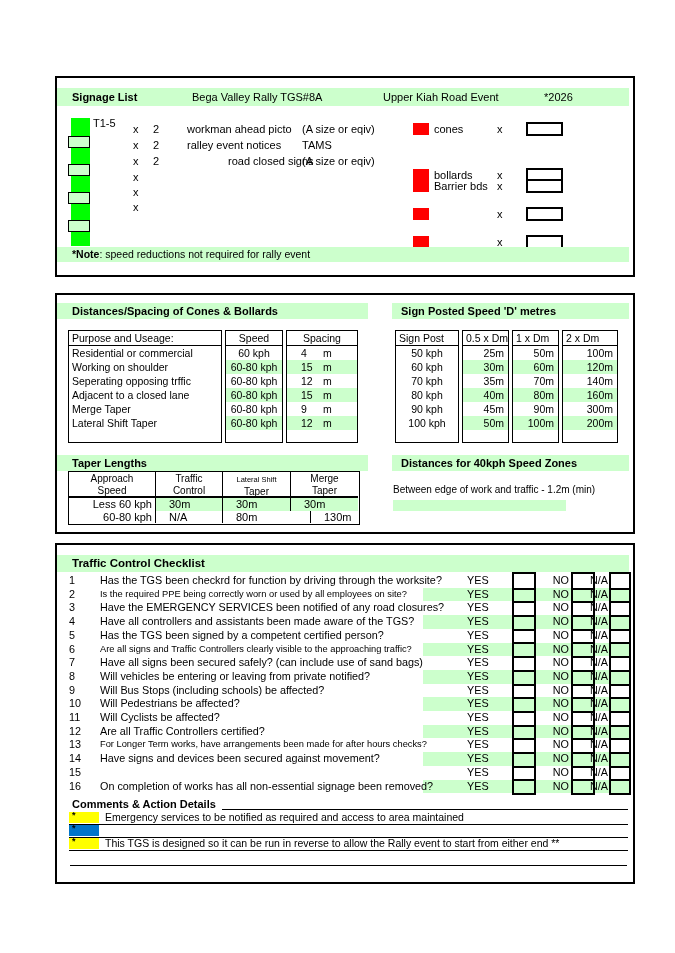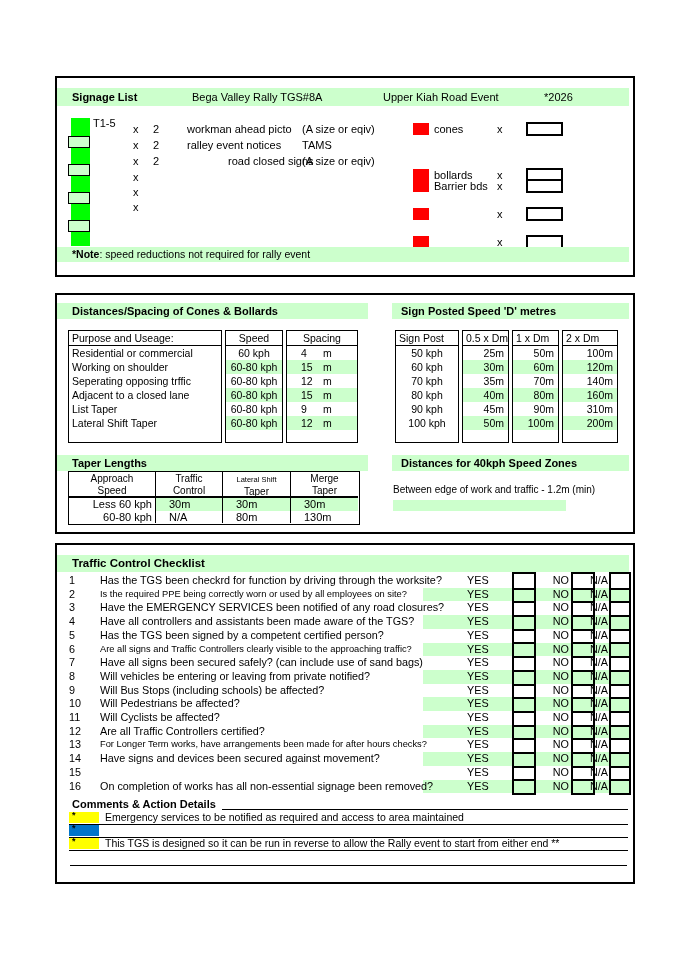--- a/index.html
+++ b/index.html
@@ -146,21 +146,21 @@
     <div class="band" style="left:335px;top:8px;width:237px;height:16px;">
       <span class="abs b" style="left:9px;top:0;font-size:11px;line-height:16px;white-space:nowrap;">Sign Posted Speed 'D' metres</span>
     </div>
 
     <div class="tcol" style="left:11px;top:35px;width:154px;height:113px;">
       <div class="hd pl">Purpose and Useage:</div>
       <div class="c pl">Residential or commercial</div>
       <div class="c pl">Working on shoulder</div>
       <div class="c pl">Seperating opposing trffic</div>
       <div class="c pl">Adjacent to a closed lane</div>
-      <div class="c pl">List Taper</div>
+      <div class="c pl">Merge Taper</div>
       <div class="c pl">Lateral Shift Taper</div>
     </div>
 
     <div class="tcol" style="left:168px;top:35px;width:58px;height:113px;">
       <div class="hd ctr">Speed</div>
       <div class="c ctr">60 kph</div>
       <div class="c ctr g">60-80 kph</div>
       <div class="c ctr">60-80 kph</div>
       <div class="c ctr g">60-80 kph</div>
       <div class="c ctr">60-80 kph</div>
@@ -203,42 +203,42 @@
       <div class="c rgt g">80m</div>
       <div class="c rgt">90m</div>
       <div class="c rgt g">100m</div>
     </div>
     <div class="tcol" style="left:505px;top:35px;width:56px;height:113px;">
       <div class="hd pl">2 x Dm</div>
       <div class="c rgt">100m</div>
       <div class="c rgt g">120m</div>
       <div class="c rgt">140m</div>
       <div class="c rgt g">160m</div>
-      <div class="c rgt">310m</div>
+      <div class="c rgt">300m</div>
       <div class="c rgt g">200m</div>
     </div>
 
     <div class="band" style="left:0;top:160px;width:311px;height:16px;">
       <span class="abs b" style="left:15px;top:0;font-size:11px;line-height:16px;white-space:nowrap;">Taper Lengths</span>
     </div>
     <div id="taper">
       <div class="hc"><span>Approach</span><br><span>Speed</span></div>
       <div class="hc bl"><span>Traffic</span><br><span>Control</span></div>
       <div class="hc bl"><span class="sm2">Lateral Shift</span><br><span>Taper</span></div>
       <div class="hc bl"><span>Merge</span><br><span>Taper</span></div>
 
       <div class="dc" style="text-align:right;padding-right:3px;">Less 60 kph</div>
       <div class="dc bl g" style="padding-left:13px;">30m</div>
       <div class="dc bl g" style="padding-left:13px;">30m</div>
       <div class="dc bl g" style="padding-left:13px;">30m</div>
 
       <div class="dc" style="text-align:right;padding-right:3px;">60-80 kph</div>
       <div class="dc bl" style="padding-left:13px;">N/A</div>
       <div class="dc bl" style="padding-left:13px;">80m</div>
-      <div class="dc bl" style="padding-left:13px;">130m</div>
+      <div class="dc bl" style="padding-left:13px;margin-left:20px;">130m</div>
     </div>
 
     <div class="band" style="left:335px;top:160px;width:237px;height:16px;">
       <span class="abs b" style="left:9px;top:0;font-size:11px;line-height:16px;white-space:nowrap;">Distances for 40kph Speed Zones</span>
     </div>
     <span class="abs" style="left:336px;top:189px;font-size:10px;line-height:12px;white-space:nowrap;">Between edge of work and traffic - 1.2m (min)</span>
     <div class="band" style="left:336px;top:205px;width:173px;height:11px;"></div>
   </div>
 
   <div class="sec" style="left:55px;top:543px;width:576px;height:337px;">

